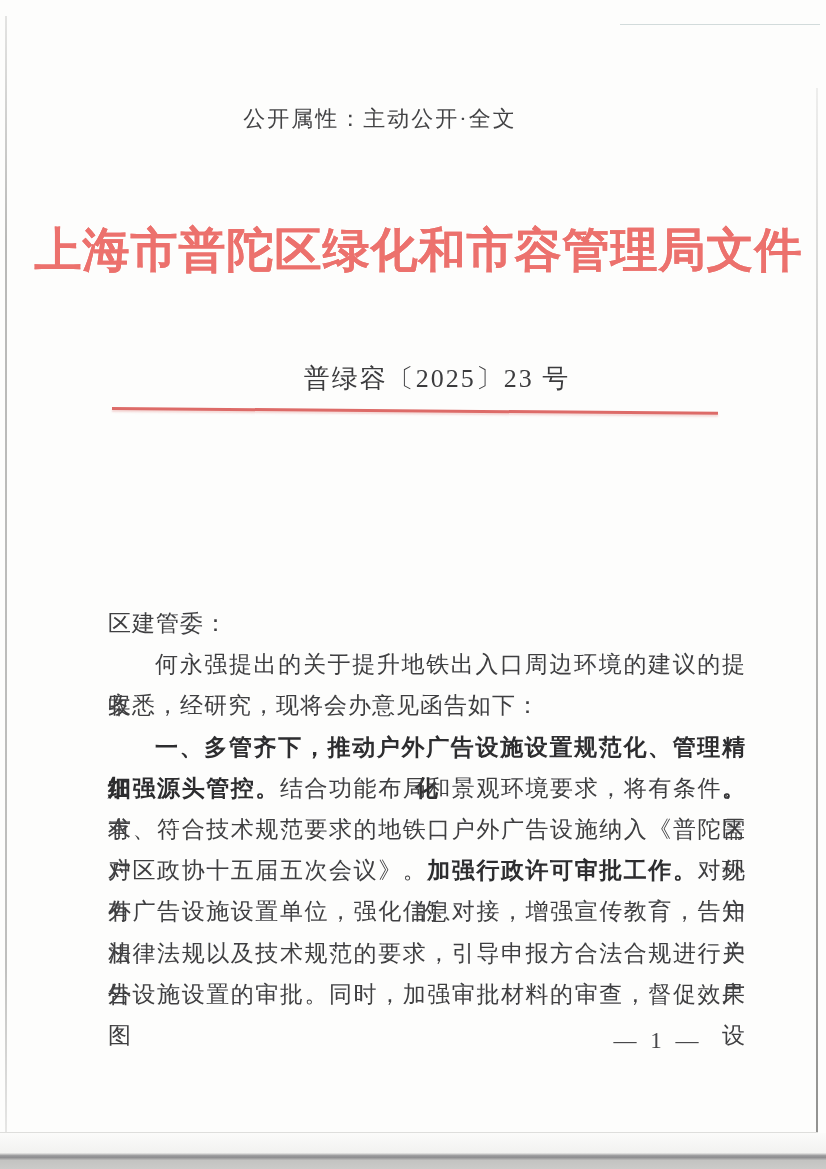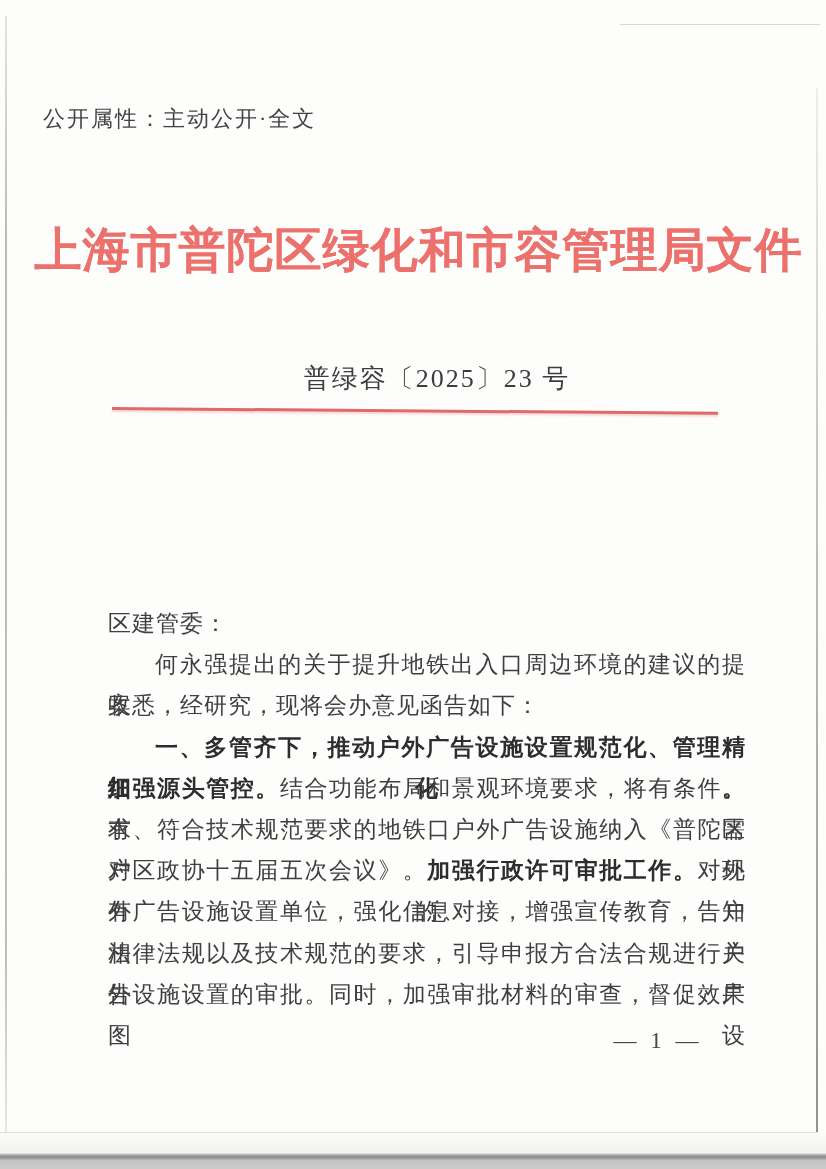--- a/index.html
+++ b/index.html
@@ -29,21 +29,21 @@
     position:absolute;left:0;top:1132px;width:818px;height:1px;
     background:#dededc;
   }
   .bottom-band{
     position:absolute;left:0;top:1133px;width:826px;height:36px;
     background:linear-gradient(180deg,#fbfbfa 0%, #f2f2f0 55%, #99999b 63%, #8f8f91 68%, #c3c3c1 76%, #cbcbc9 100%);
   }
   
   .disclosure{
     position:absolute;top:104px;left:0;width:760px;
-    text-align:left;font-size:22px;letter-spacing:2px;color:#434345;margin-left:43px;
+    text-align:center;font-size:22px;letter-spacing:2px;color:#434345;
   }
   .banner{
     position:absolute;top:219px;left:0;right:11px;padding-left:22px;
     text-align:center;
     font-size:47px;font-weight:bold;letter-spacing:1px;
     color:#ec716d;
     text-shadow:0 0 .5px #ec716d;
     white-space:nowrap;
   }
   .docnum{

